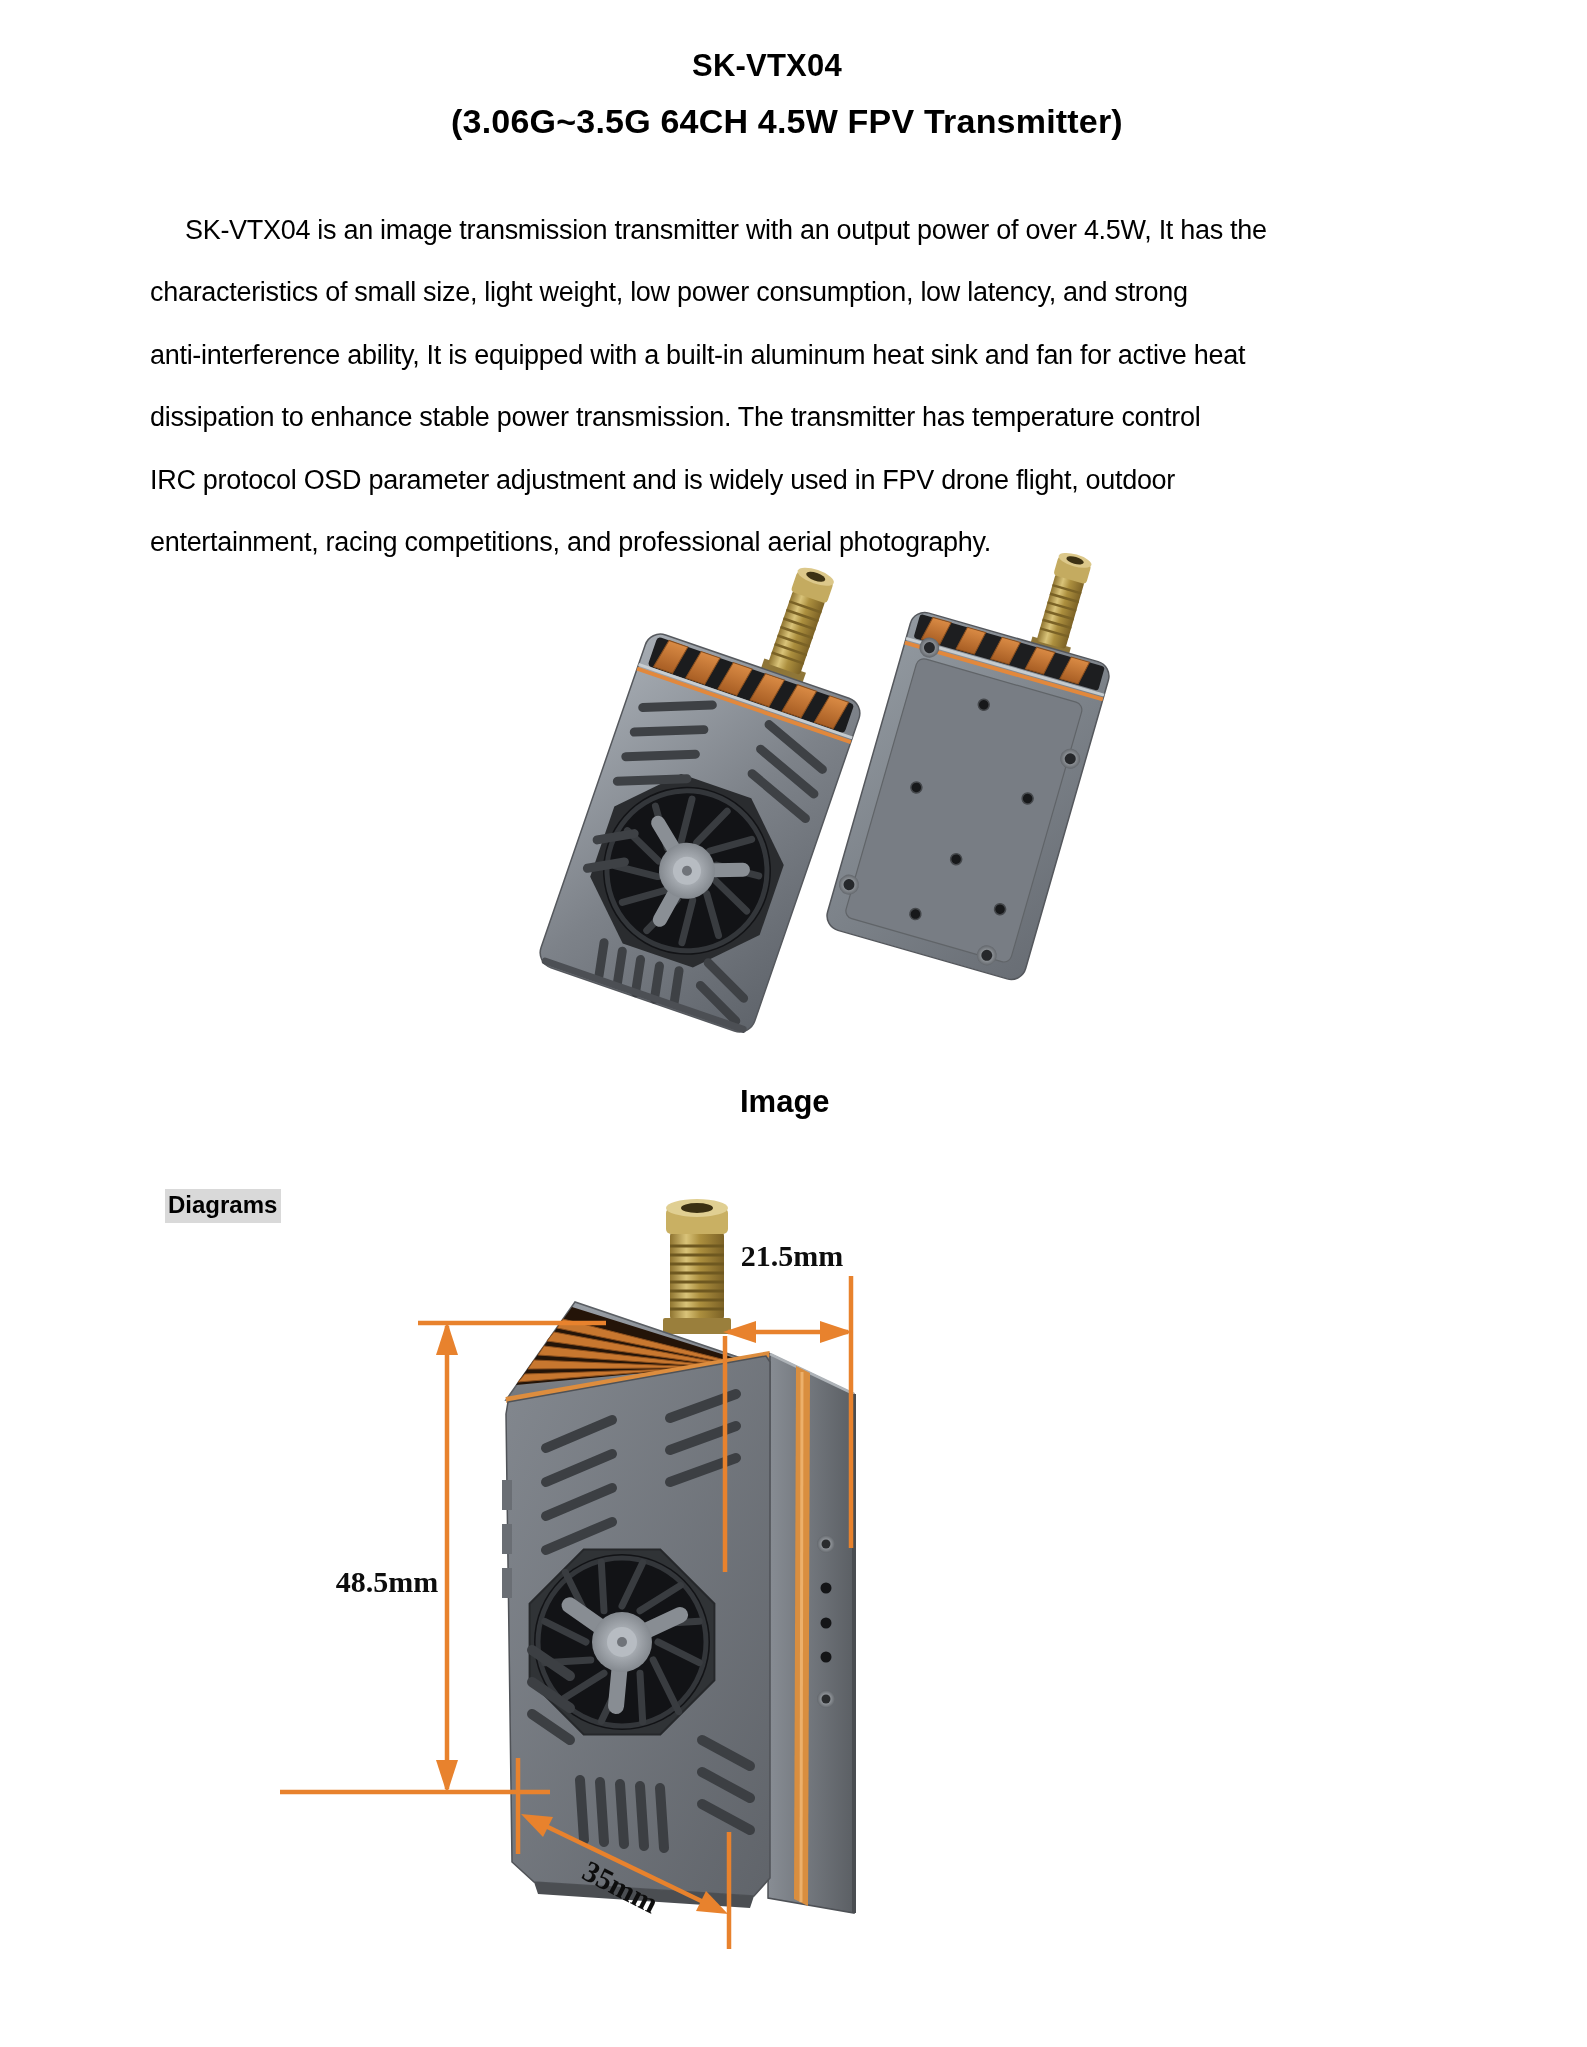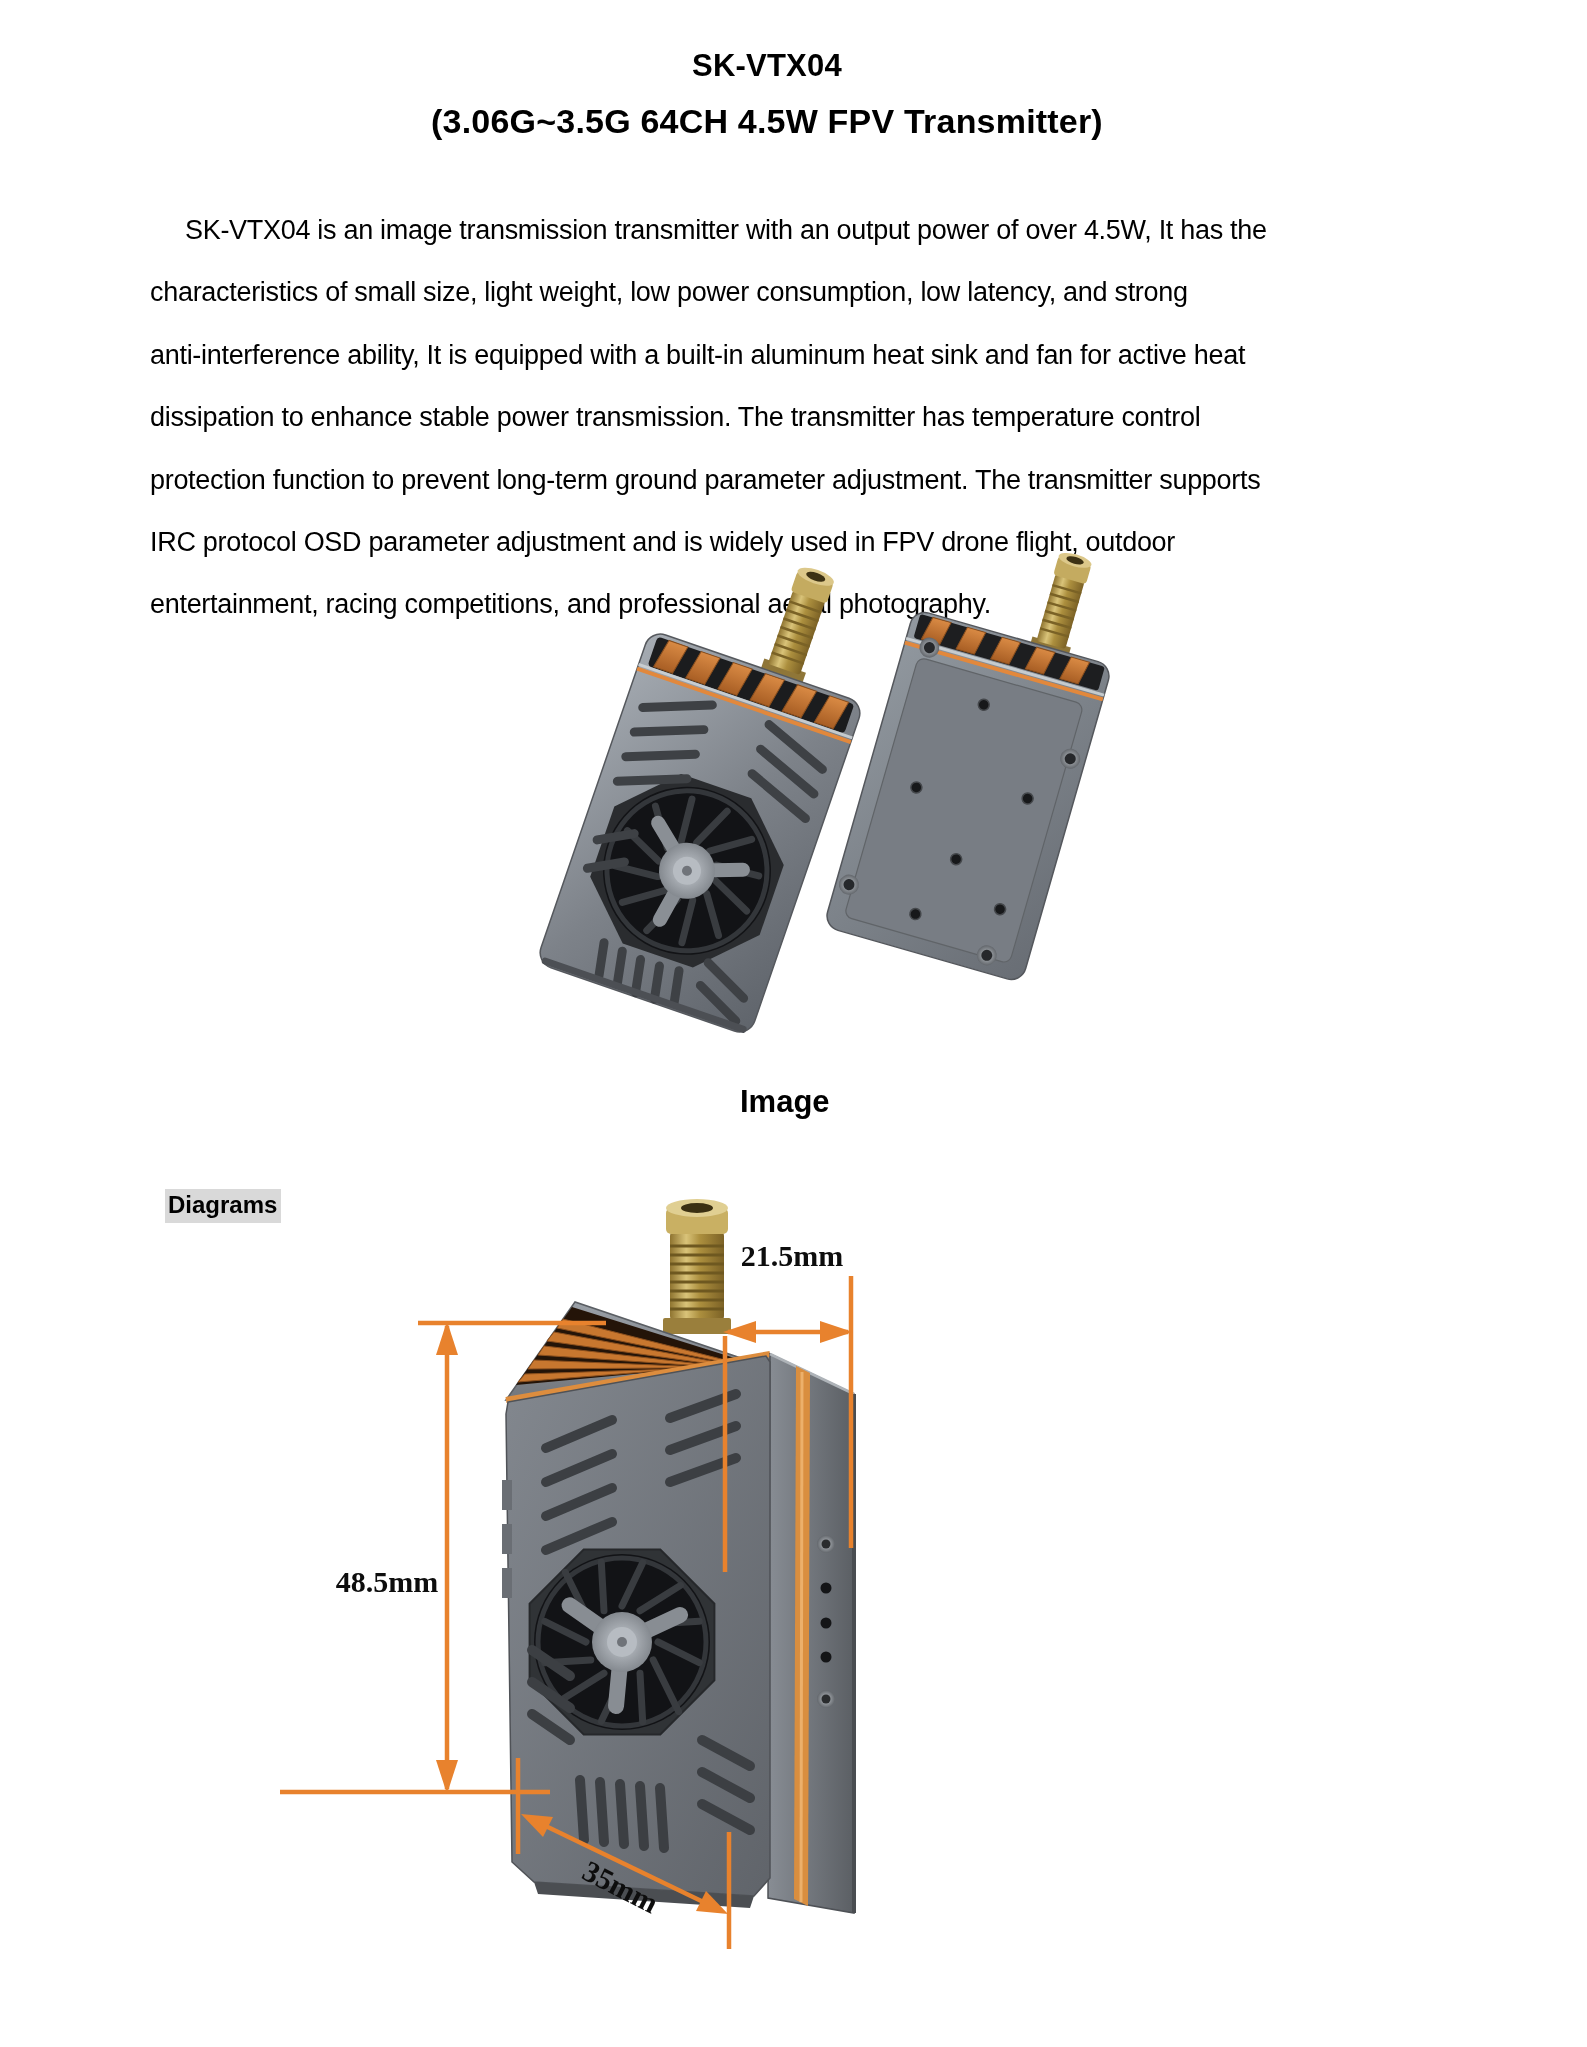--- a/index.html
+++ b/index.html
@@ -10,21 +10,21 @@
     font-family:"Liberation Sans", sans-serif;
     color:#000;
     overflow:hidden;
   }
   .doc-title{
     position:absolute;left:0;top:48px;width:100%;
     text-align:center;font-size:31px;font-weight:700;letter-spacing:.2px;
   }
   .doc-subtitle{
     position:absolute;left:0;top:102px;width:100%;
-    text-align:center;font-size:34px;font-weight:700;letter-spacing:.2px;
+    text-align:center;font-size:34px;font-weight:700;letter-spacing:.2px;padding-left:20px;
   }
   .description{
     position:absolute;left:150px;top:199px;width:1330px;
   }
   .description .line{
     height:62.4px;line-height:62.4px;
     font-size:27px;font-weight:400;letter-spacing:-0.3px;
     white-space:nowrap;
   }
   .description .line.first{padding-left:35px;}
@@ -55,21 +55,20 @@
 <div class="page">
 
   <div class="doc-title">SK-VTX04</div>
   <div class="doc-subtitle">(3.06G~3.5G 64CH 4.5W FPV Transmitter)</div>
 
   <div class="description">
     <div class="line first">SK-VTX04 is an image transmission transmitter with an output power of over 4.5W, It has the</div>
     <div class="line">characteristics of small size, light weight, low power consumption, low latency, and strong</div>
     <div class="line">anti-interference ability, It is equipped with a built-in aluminum heat sink and fan for active heat</div>
     <div class="line">dissipation to enhance stable power transmission. The transmitter has temperature control</div>
-    <div class="line">protection function to prevent long-term ground parameter adjustment. The transmitter supports</div>
     <div class="line">IRC protocol OSD parameter adjustment and is widely used in FPV drone flight, outdoor</div>
     <div class="line">entertainment, racing competitions, and professional aerial photography.</div>
   </div>
 
   <div class="product-photo">
   <svg width="640" height="570" viewBox="0 0 640 570">
     <defs>
       <linearGradient id="bodyA" x1="0" y1="0" x2="1" y2="1">
         <stop offset="0" stop-color="#a6acb3"></stop>
             <stop offset="0.5" stop-color="#7d8289"></stop>

